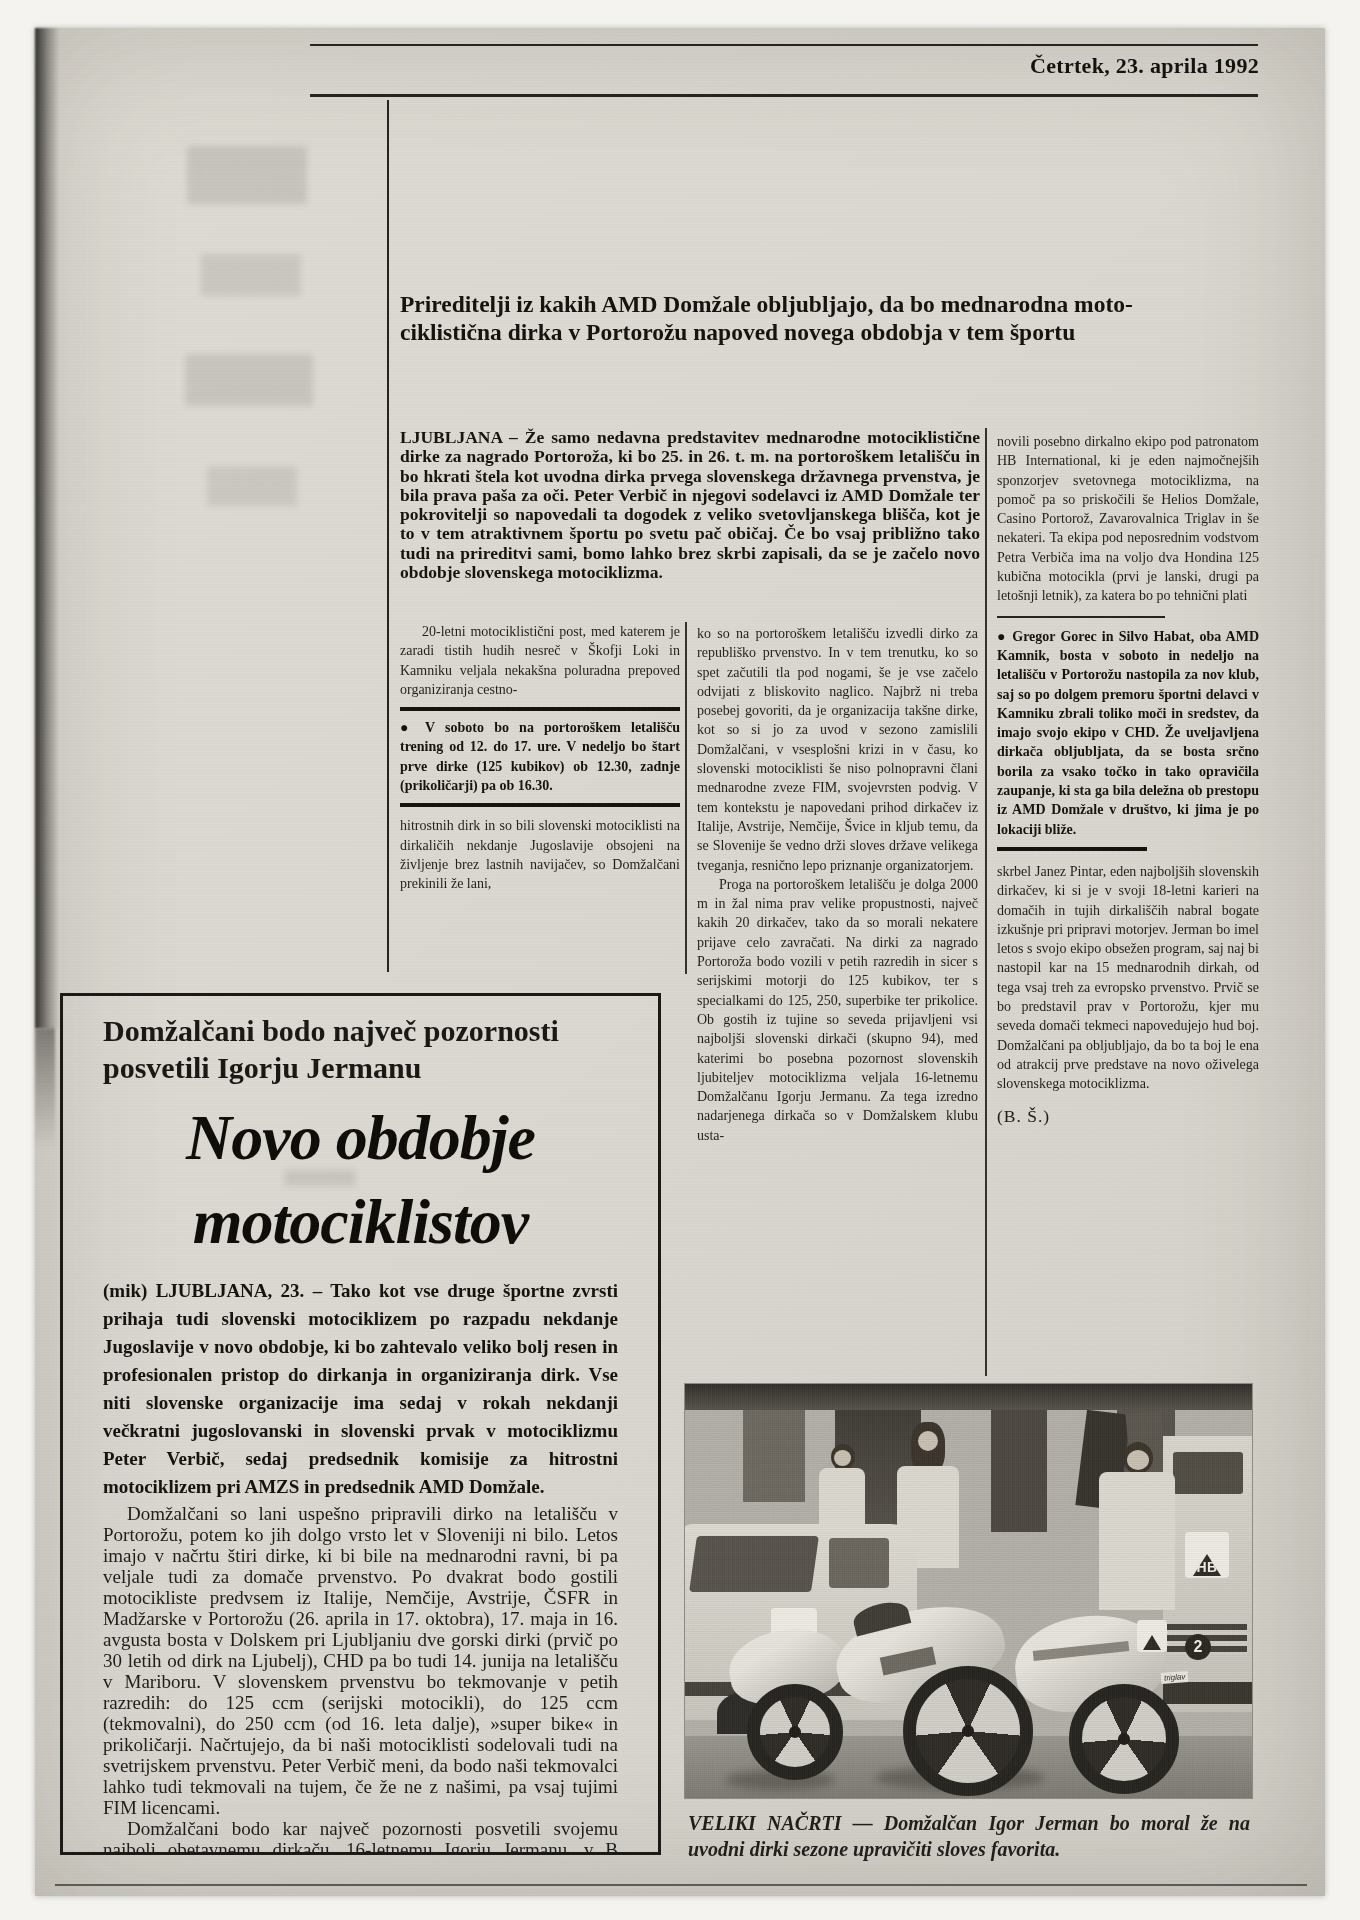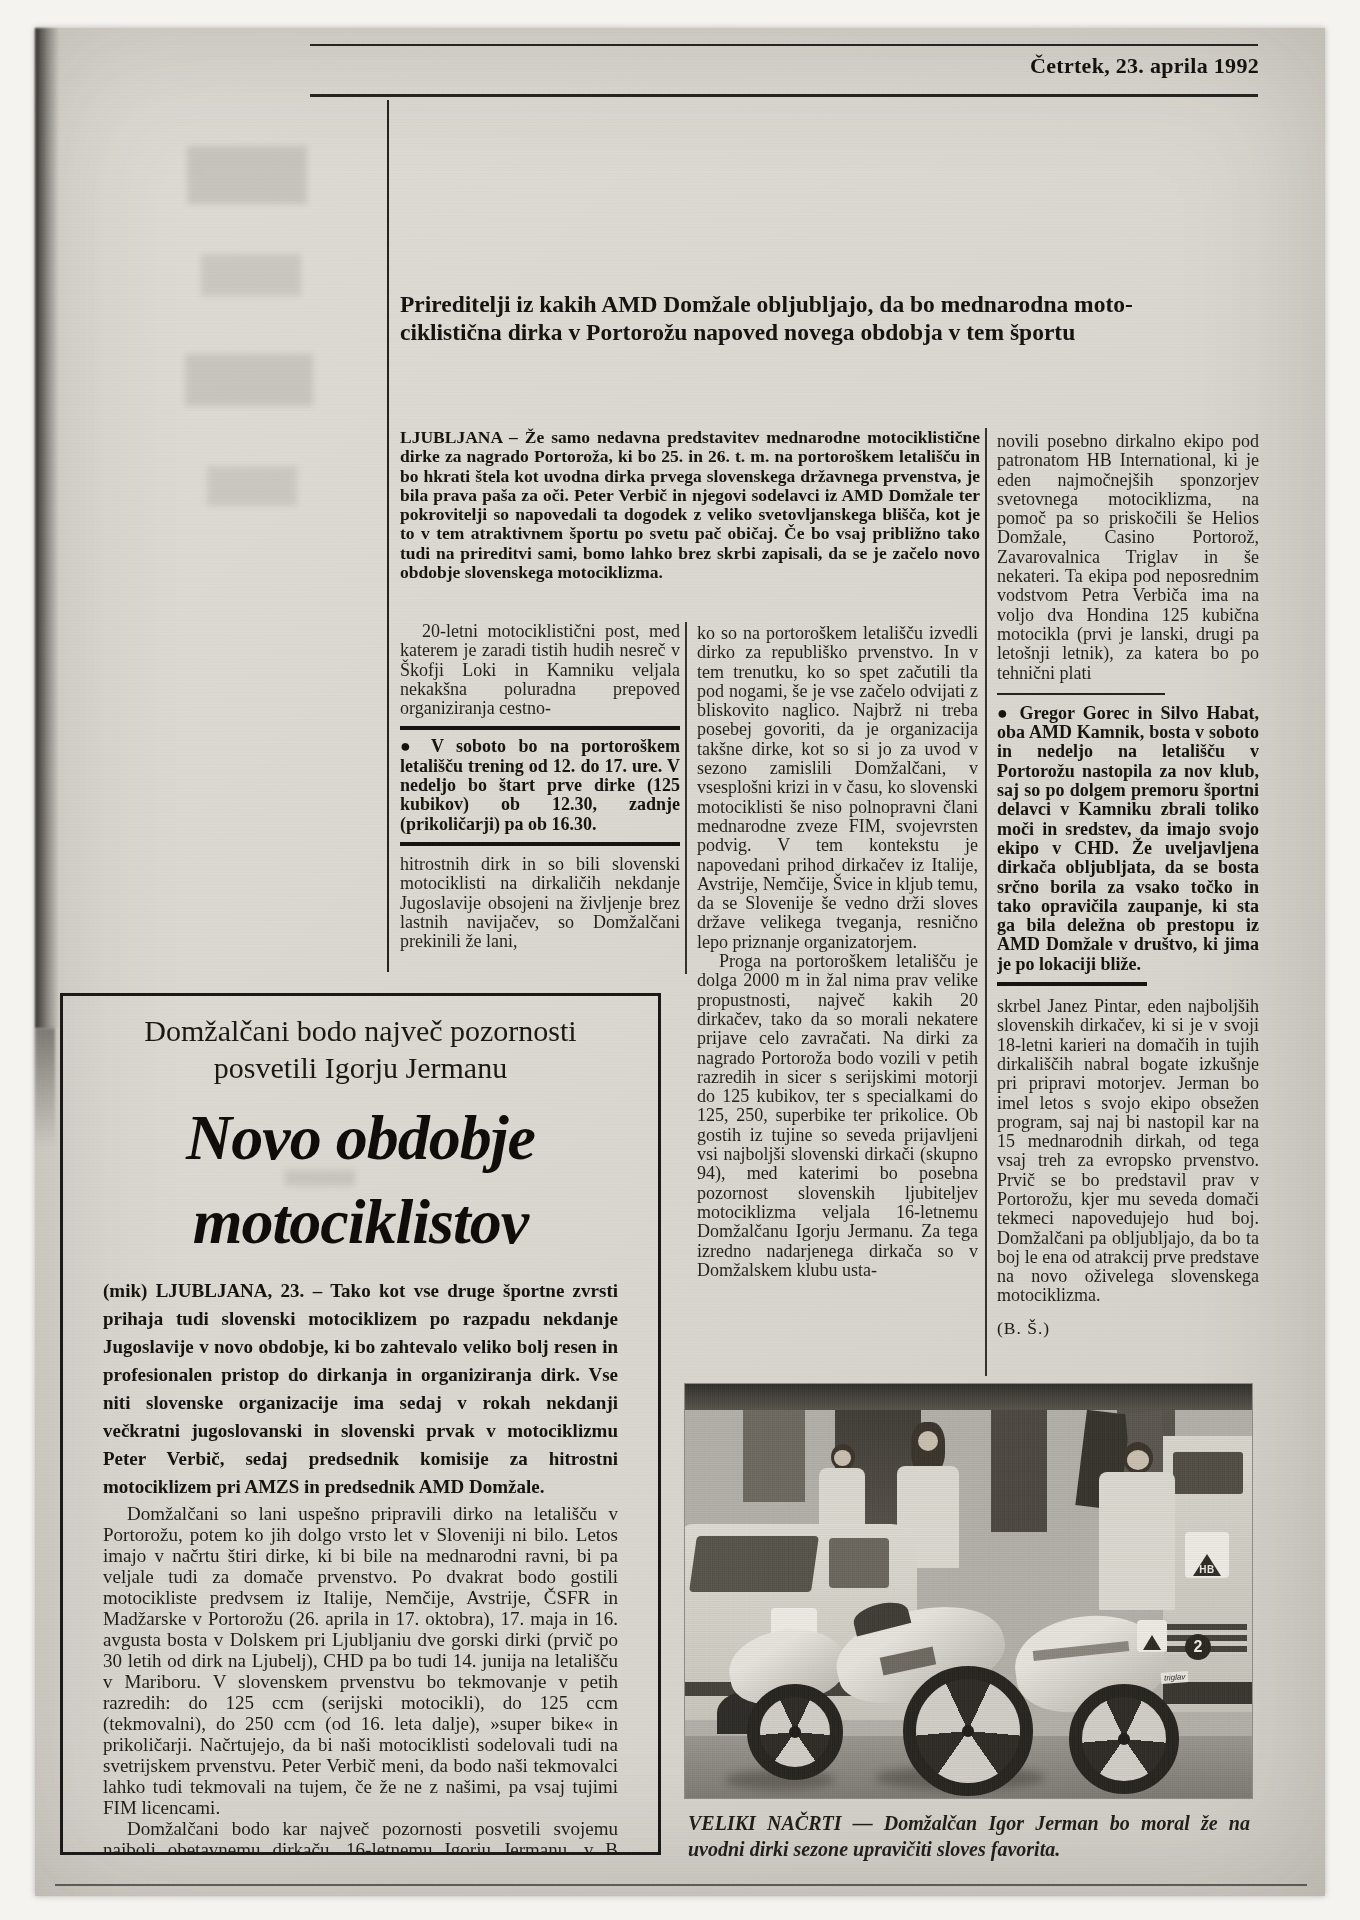--- a/index.html
+++ b/index.html
@@ -41,42 +41,42 @@
     font-size:64px;line-height:86px;font-weight:bold;letter-spacing:-1px;color:#121008;
   }
   .subhead{
     position:absolute;left:365px;top:262px;width:884px;
     font-size:23.5px;line-height:28px;font-weight:bold;color:#15130f;
   }
   .lead{
     position:absolute;left:365px;top:400px;width:580px;
     font-size:17.5px;line-height:19.3px;font-weight:bold;text-align:justify;color:#16140f;
   }
-  .bodytext{font-size:18px;line-height:19.3px;text-align:justify;color:#211f1b;font-family:Liberation Serif, serif;}
+  .bodytext{font-size:14px;line-height:19.3px;text-align:justify;color:#211f1b;font-family:Liberation Serif, serif;}
   .bold{font-weight:bold;color:#15130f;}
   .indent{text-indent:22px;}
   .col{position:absolute;overflow:hidden;}
   .col1{left:365px;top:594px;width:280px;height:372px;}
   .col2{left:662px;top:596px;width:281px;height:752px;}
   .col3{left:962px;top:404px;width:262px;height:986px;}
   .vdiv{position:absolute;width:2px;background:#34312b;}
   .inset{
     border-top:4px solid #15130f;border-bottom:4px solid #15130f;
     padding:7px 0 8px;margin:8px 0 9px;font-weight:bold;color:#15130f;
   }
   .minirule{width:168px;height:2px;background:#26231e;margin:10px 0 9px;}
   .thickrule{width:150px;height:4px;background:#15130f;margin:8px 0 11px;}
   .byline{margin-top:12px;font-size:17.5px;letter-spacing:1px;}
   
   .box2{
     position:absolute;left:25px;top:965px;width:515px;height:832px;
     border:3px solid #1b1916;padding:12px 40px;overflow:hidden;
     background:rgba(255,255,255,.04);
   }
-  .kicker{text-align:center;font-size:30px;line-height:37px;color:#1a1814;margin-top:4px;}
+  .kicker{text-align:left;font-size:30px;line-height:37px;color:#1a1814;margin-top:4px;font-weight:bold;}
   .h2head{
     text-align:center;font-size:64px;line-height:84px;font-weight:bold;font-style:italic;
     letter-spacing:-1px;color:#0f0d0a;margin-top:10px;
   }
   .a2lead{font-weight:bold;font-size:19px;line-height:28px;text-align:justify;margin-top:13px;color:#15130f;}
   .a2body{font-size:19px;line-height:21px;text-align:justify;text-indent:24px;margin-top:2px;color:#1f1d19;}
   
   .photo{
     position:absolute;left:650px;top:1356px;width:567px;height:414px;overflow:hidden;
     background:#b3b0a9;outline:1px solid #8d8a83;
@@ -102,21 +102,21 @@
   .truck{left:478px;top:52px;width:89px;height:276px;background:linear-gradient(#d9d6ce,#c6c3bb);}
   .t-win{position:absolute;left:10px;top:16px;width:70px;height:42px;background:#514d45;border-radius:3px;}
   .t-stripes{position:absolute;left:4px;top:188px;width:80px;height:30px;
     background:repeating-linear-gradient(#45423c 0 6px,#cfccc4 6px 11px);}
   .t-bumper{position:absolute;left:0;top:246px;width:89px;height:22px;background:#39362f;}
   .hb-badge{position:absolute;background:#efece5;border-radius:4px;text-align:center;overflow:hidden;}
   .hb-tri{position:absolute;left:50%;bottom:2px;transform:translateX(-50%);
     width:0;height:0;border-left:14px solid transparent;border-right:14px solid transparent;
     border-bottom:22px solid #2e2b26;}
   .hb-txt{position:absolute;left:0;right:0;bottom:3px;color:#efece5;font-weight:bold;
-    font-family:"Liberation Sans","DejaVu Sans",sans-serif;font-size:10px;letter-spacing:.5px;}
+    font-family:"Liberation Sans","DejaVu Sans",sans-serif;font-size:14px;letter-spacing:.5px;}
   .ground{left:0;top:352px;width:100%;height:62px;background:linear-gradient(#999690,#7d7a73);}
   .wshadow{position:absolute;background:#4b4840;border-radius:50%;filter:blur(4px);opacity:.55;}
   .fairing{position:absolute;background:linear-gradient(160deg,#e8e5de 30%,#b9b6ae);border-radius:48% 52% 40% 40%;}
   .screen{position:absolute;background:#3f3c36;border-radius:50% 50% 0 0;}
   .wheel{position:absolute;border-radius:50%;border:13px solid #26241f;
     background:conic-gradient(#2e2b26 0 25deg,#d2cfc8 25deg 95deg,#2e2b26 95deg 145deg,#d2cfc8 145deg 215deg,#2e2b26 215deg 265deg,#d2cfc8 265deg 335deg,#2e2b26 335deg 360deg);}
   .hub{position:absolute;left:50%;top:50%;width:12px;height:12px;margin:-6px 0 0 -6px;border-radius:50%;background:#1e1c18;}
   .decal{position:absolute;background:#6e6a62;}
   .decal-strip{position:absolute;background:#8b877e;}
   .triglav{position:absolute;background:#e8e5de;color:#2a2722;font-style:italic;

